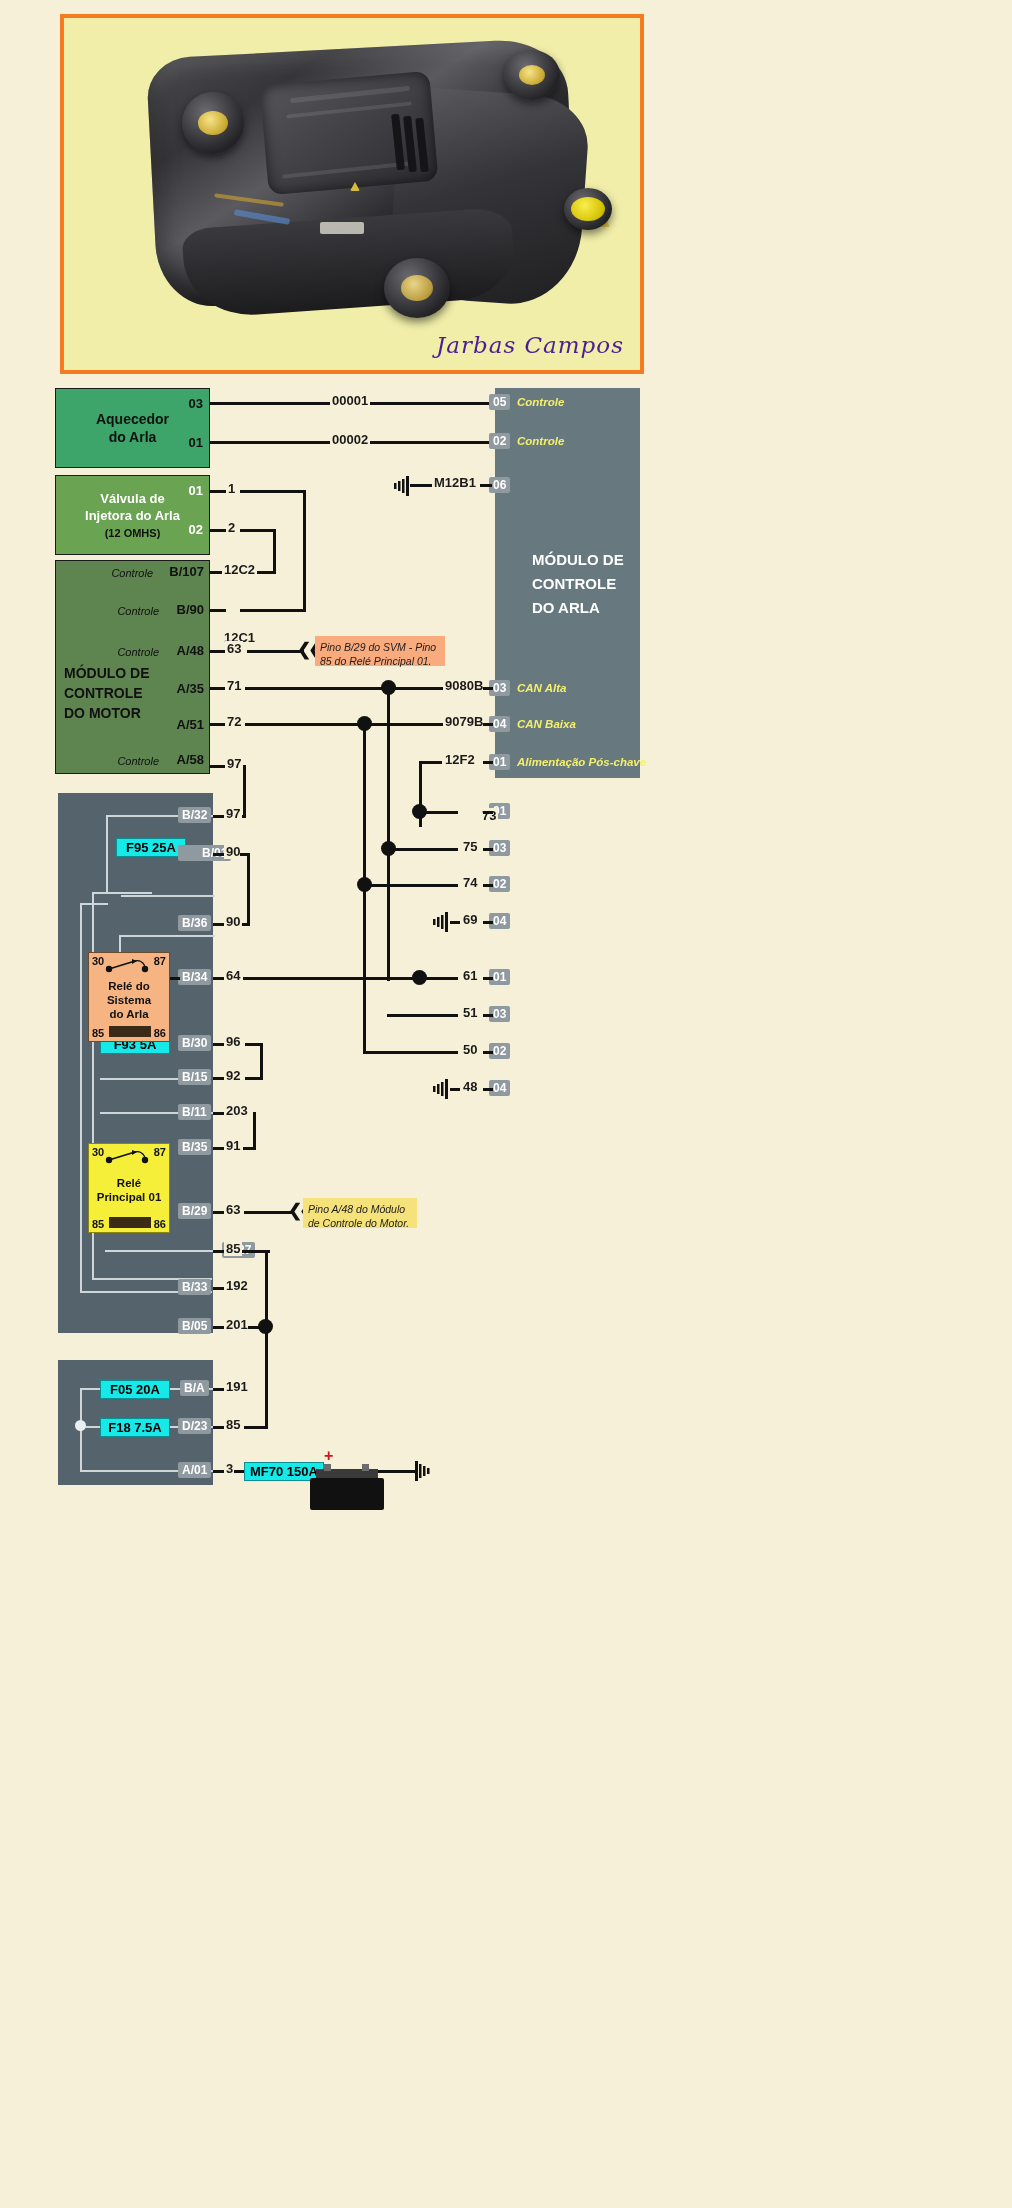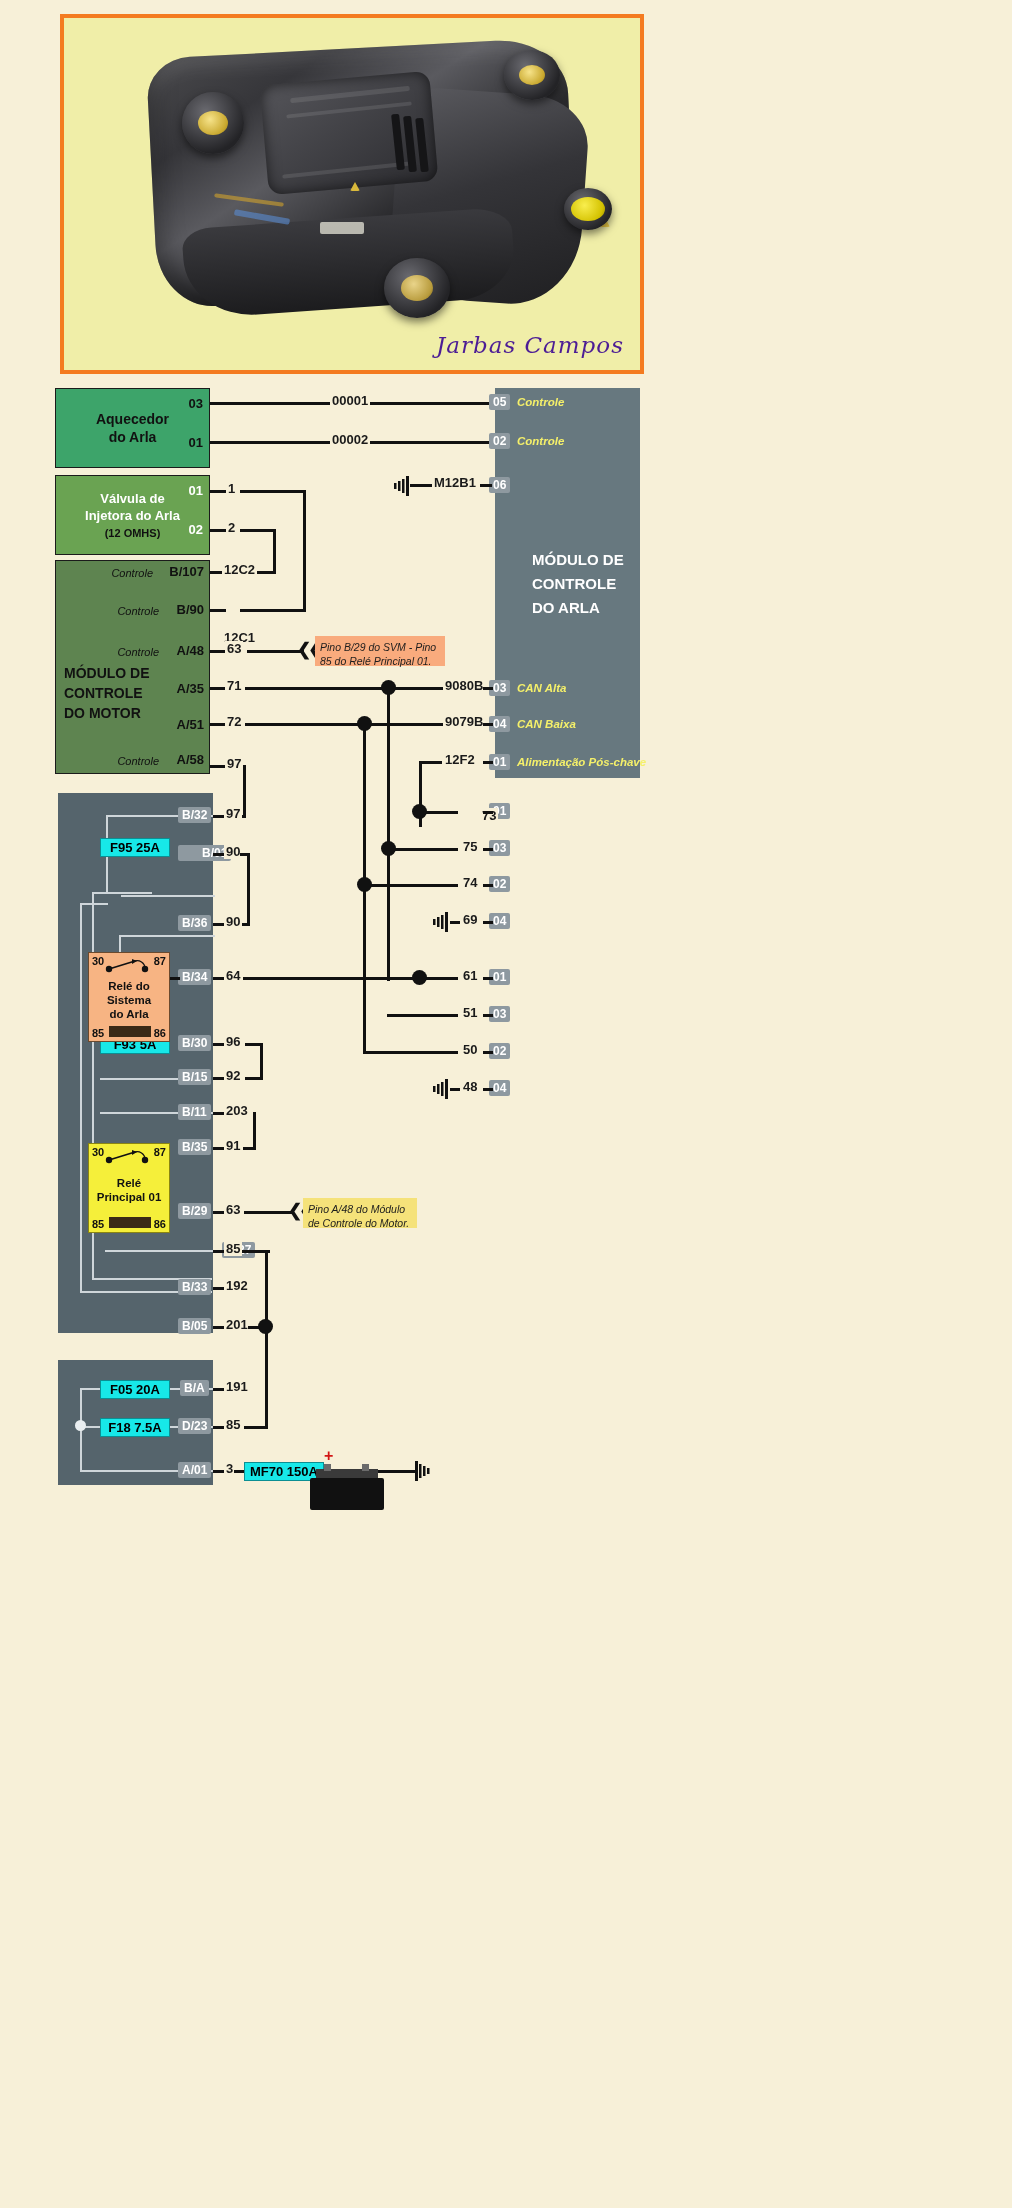--- a/index.html
+++ b/index.html
@@ -364,21 +364,21 @@
   <div class="wire-lt" style="left:119px;top:615px;width:24px;height:2px;"></div>
   <div class="wire-lt" style="left:100px;top:667px;width:44px;height:2px;"></div>
   <div class="wire-lt" style="left:100px;top:698px;width:80px;height:2px;"></div>
   <div class="wire-lt" style="left:100px;top:732px;width:115px;height:2px;"></div>
   <div class="wire-lt" style="left:100px;top:770px;width:44px;height:2px;"></div>
   <div class="wire-lt" style="left:100px;top:830px;width:44px;height:2px;"></div>
   <div class="wire-lt" style="left:105px;top:870px;width:110px;height:2px;"></div>
   <div class="wire-lt" style="left:92px;top:898px;width:120px;height:2px;"></div>
   <div class="wire-lt" style="left:80px;top:911px;width:132px;height:2px;"></div>
 
-  <div class="fuse" style="left:100px;top:458px;width:68px;">F95 25A</div>
+  <div class="fuse" style="left:116px;top:458px;width:68px;">F95 25A</div>
   <div class="fuse" style="left:100px;top:655px;width:68px;">F93 5A</div>
 
   <div class="relay" style="left:88px;top:572px;width:82px;height:90px;background:#f7b483;">
     <div class="relay-title" style="top:26px;">Relé do</div>
     <div class="relay-title" style="top:40px;">Sistema</div>
     <div class="relay-title" style="top:54px;">do Arla</div>
     <div class="relay-pin" style="left:3px;top:2px;">30</div>
     <div class="relay-pin" style="right:3px;top:2px;">87</div>
     <div class="relay-pin" style="left:3px;bottom:2px;">85</div>
     <div class="relay-pin" style="right:3px;bottom:2px;">86</div>

